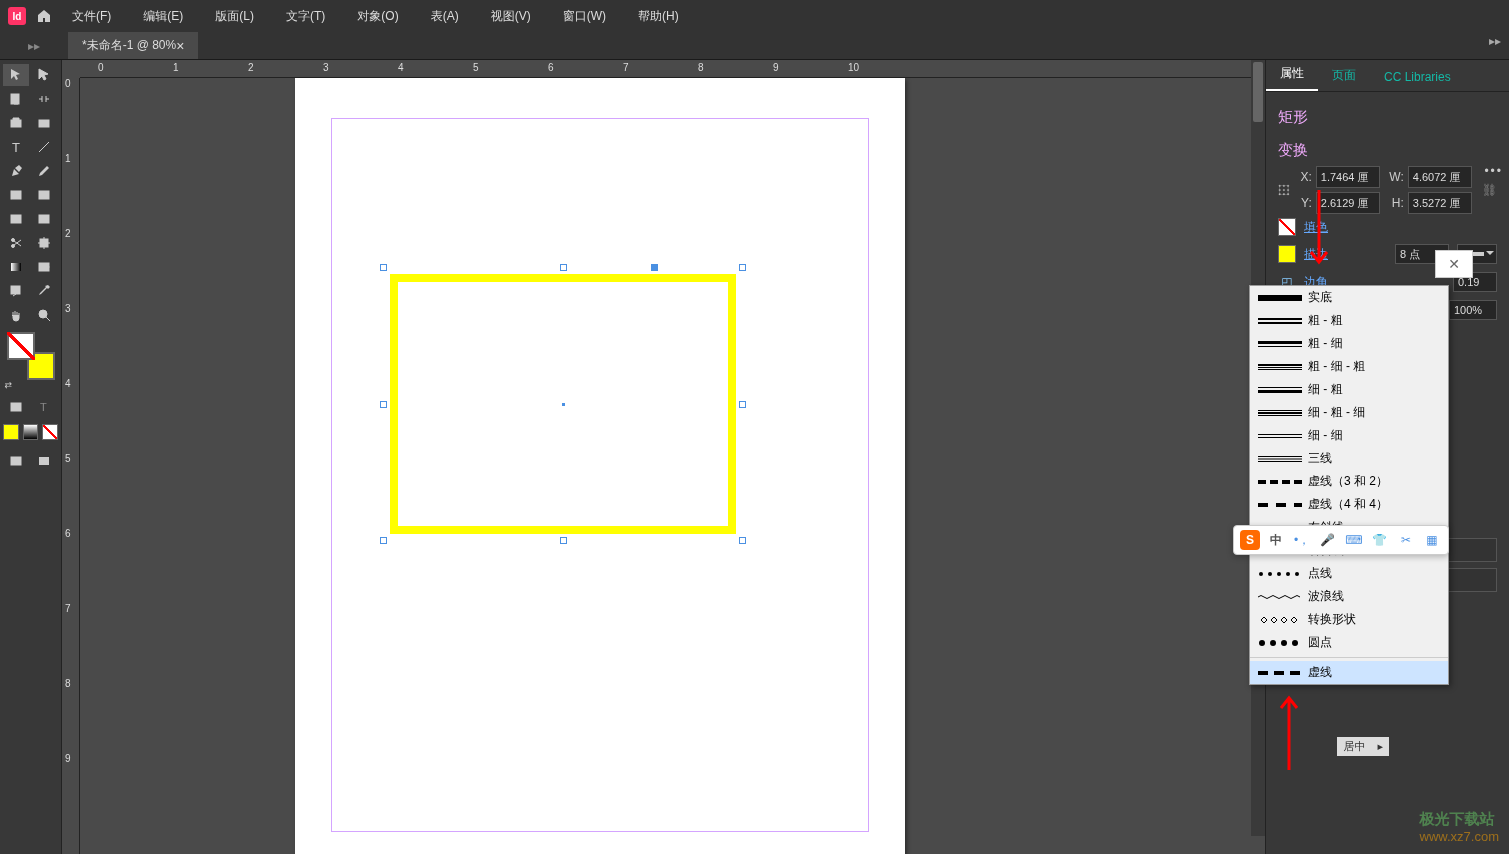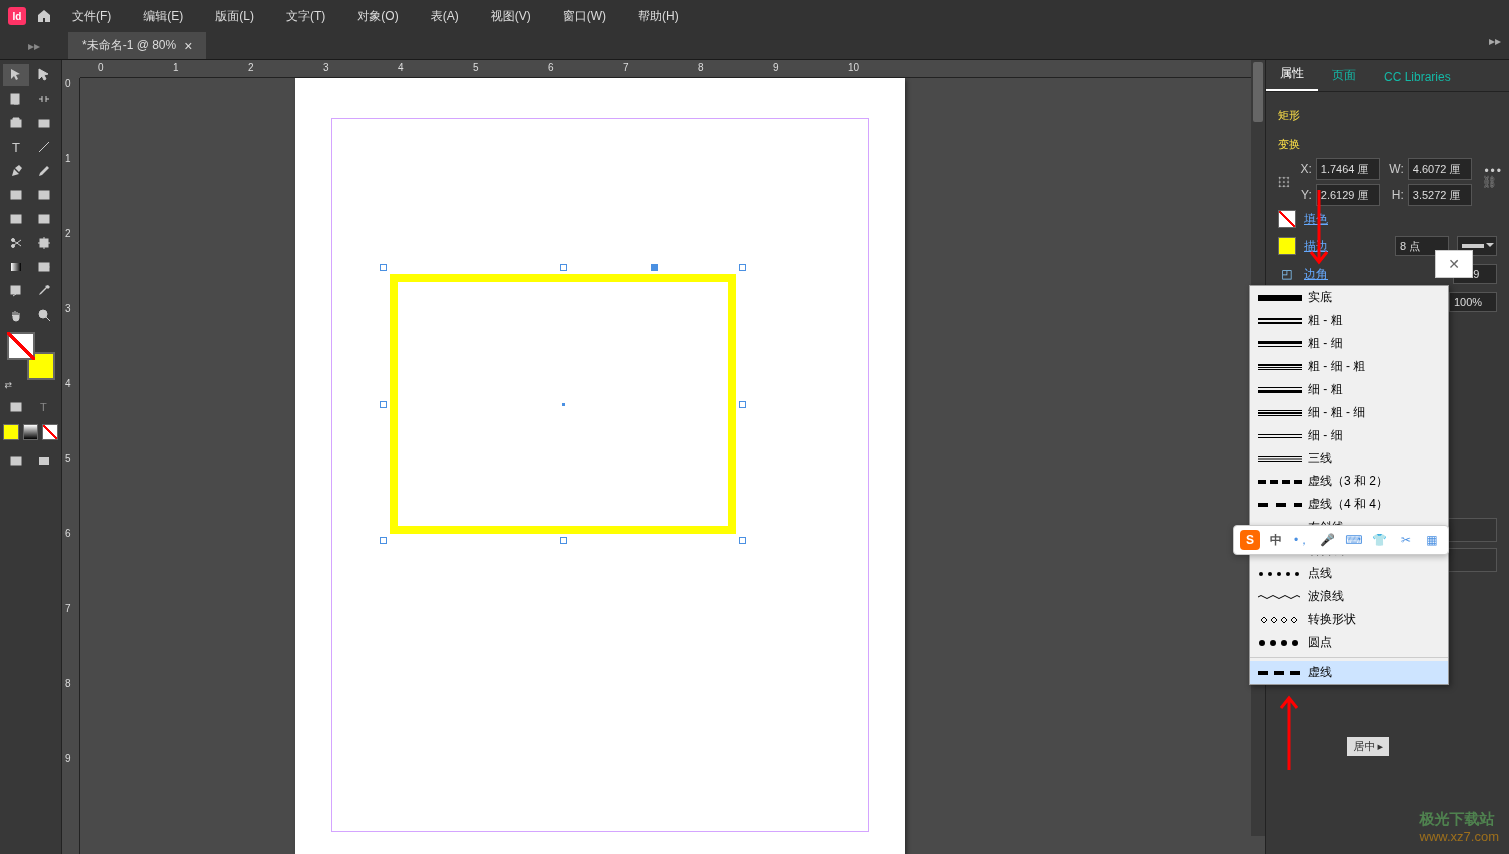--- a/index.html
+++ b/index.html
@@ -11,21 +11,21 @@
 .menu-bar{display:flex;gap:12px}
 .menu-item{padding:4px 10px;cursor:pointer;color:#ddd}
 .titlebar-right{position:absolute;right:0;top:0;display:flex;align-items:center;height:32px}
 .share-icon{width:30px;height:30px;display:flex;align-items:center;justify-content:center;margin-right:20px}
 .workspace-dd{padding:4px 8px;color:#ddd;display:flex;align-items:center;gap:4px;cursor:pointer}
 .search-box{width:140px;height:20px;background:#262626;border:1px solid #555;margin:0 6px}
 .win-btns{display:flex}
 .win-btn{width:32px;height:28px;display:flex;align-items:center;justify-content:center;cursor:pointer;border:1px solid #222;background:#383838;margin-left:-1px}
 .tab-bar{height:28px;background:#333;display:flex;align-items:end;padding-left:68px;border-bottom:1px solid #1a1a1a}
 .chevron-bar{height:28px;width:68px;position:absolute;left:0;top:32px;display:flex;align-items:center;justify-content:center}
-.doc-tab{background:#4a4a4a;padding:5px 14px;border-radius:0;display:flex;align-items:flex-end;gap:8px;color:#ddd;font-size:12px}
+.doc-tab{background:#4a4a4a;padding:5px 14px;border-radius:0;display:flex;align-items:flex-end;color:#ddd;font-size:12px}
 .doc-close{font-size:14px}
 .main-row{display:flex;height:794px}
 .toolbox{width:62px;background:#383838;display:flex;flex-direction:column;padding:4px 3px;gap:2px;border-right:1px solid #222}
 .tool-row{display:flex;gap:2px}
 .tool-btn{width:26px;height:22px;display:flex;align-items:center;justify-content:center;cursor:pointer;position:relative}
 .tool-btn.active{background:#555}
 .tool-btn svg{fill:#ccc}
 .swatch-area{position:relative;width:48px;height:48px;margin:4px auto}
 .swatch-back{position:absolute;right:0;bottom:0;width:28px;height:28px;background:#ff0;border:2px solid #666}
 .swatch-front{position:absolute;left:0;top:0;width:28px;height:28px;background:#fff;border:2px solid #666}
@@ -44,21 +44,21 @@
 .h.tl{left:-3px;top:-3px}.h.tm{left:50%;top:-3px;margin-left:-3px}.h.tr{right:-3px;top:-3px}
 .h.ml{left:-3px;top:50%;margin-top:-3px}.h.mr{right:-3px;top:50%;margin-top:-3px}
 .h.bl{left:-3px;bottom:-3px}.h.bm{left:50%;bottom:-3px;margin-left:-3px}.h.br{right:-3px;bottom:-3px}
 .h.anchor{left:268px;top:-3px;background:#4a90e2}
 .center-pt{position:absolute;left:50%;top:50%;width:3px;height:3px;background:#4a90e2;margin:-1px}
 .panel-area{width:244px;background:#383838;border-left:1px solid #222;display:flex;flex-direction:column}
 .panel-tabs{display:flex;height:32px;border-bottom:1px solid #222;align-items:end}
 .p-tab{padding:7px 14px;color:#14b8a6;cursor:pointer}
 .p-tab.active{color:#fff;border-bottom:2px solid #fff}
 .panel-body{padding:8px 12px;font-size:12px;color:#ccc}
-.sect-title{font-size:11px;color:#fde047;padding:8px 0 6px}
+.sect-title{font-size:15px;color:#f0abfc;padding:8px 0 6px}
 .transform-grid{display:flex;gap:8px;align-items:center}
 .ref-point{width:28px;height:28px}
 .xywh{display:grid;grid-template-columns:14px 66px 18px 66px;gap:4px 4px;align-items:center}
 .xywh label{text-align:right;color:#ccc}
 .num-input{width:64px;height:22px;background:#262626;border:1px solid #555;color:#ddd;padding:0 4px;font-size:11px}
 .appearance-row{display:flex;align-items:center;gap:8px;padding:4px 0}
 .sw-icon{width:18px;height:18px;border:1px solid #666}
 .sw-none{background:#fff;position:relative}
 .sw-none::after{content:"";position:absolute;inset:0;background:linear-gradient(to top right,transparent 44%,red 44%,red 56%,transparent 56%)}
 .link-txt{color:#6af;text-decoration:underline;cursor:pointer}
@@ -691,21 +691,21 @@
   <div class="ime-icon" style="color:#4a90e2">▦</div>
 </div>
 
 <svg class="arrow-annot a1" width="40" height="90">
     <path d="M20 0 L20 70 M12 62 L20 72 L28 62" stroke="red" stroke-width="3" fill="none"></path>
   </svg>
 <svg class="arrow-annot a2" width="40" height="90">
     <path d="M20 0 L20 70 M12 62 L20 72 L28 62" stroke="red" stroke-width="3" fill="none"></path>
   </svg>
 
-<div style="position:absolute;right:120px;bottom:98px;background:#ddd;color:#333;padding:2px 6px;font-size:11px;display:flex;align-items:center;gap:2px">
+<div style="position:absolute;right:120px;bottom:98px;background:#ddd;color:#333;padding:2px 6px;font-size:11px;display:flex;align-items:center;gap:12px">
     <span>居中</span>
     <span>▸</span>
   </div>
 
 <div class="watermark">
   <div style="font-size:15px;font-weight:bold">极光下载站</div>
   <div style="color:#ffa500">www.xz7.com</div>
 </div>
 
 </body></html>

